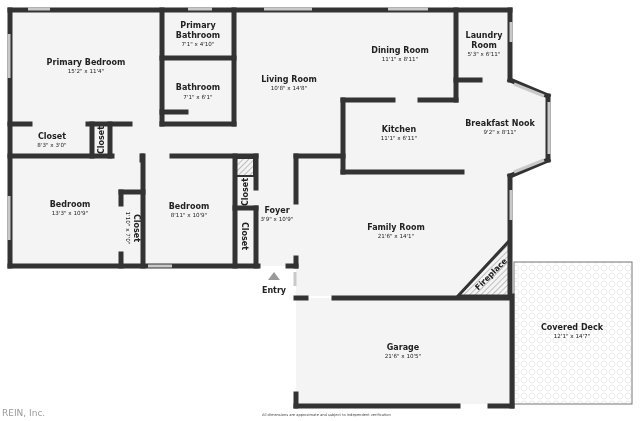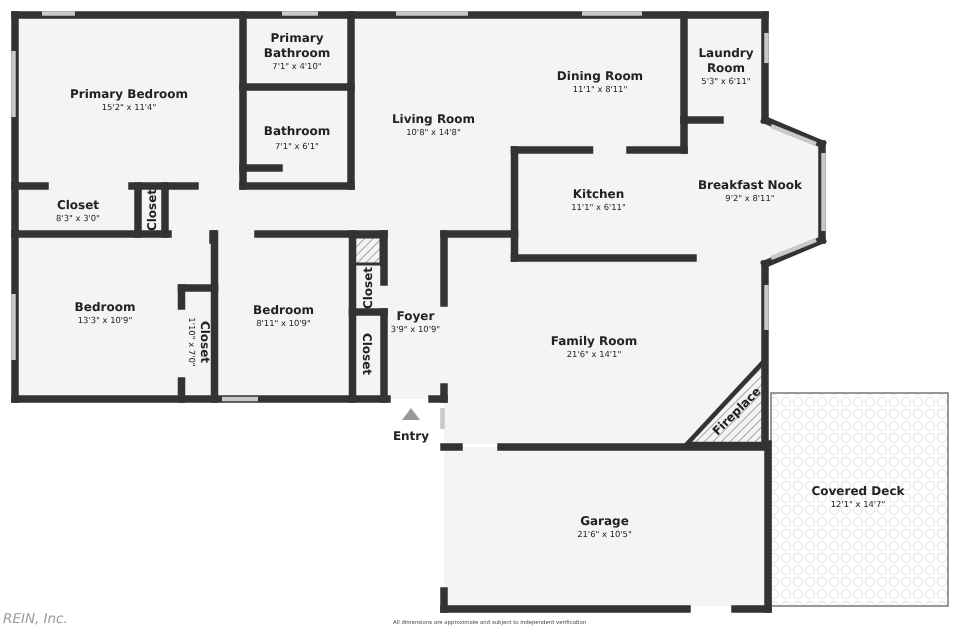--- a/index.html
+++ b/index.html
@@ -3,21 +3,21 @@
 <meta charset="utf-8">
 <style>
   html, body { margin:0; padding:0; background:#ffffff; }
   body { width:640px; height:421px; position:relative; overflow:hidden; font-family:"DejaVu Sans", sans-serif; }
   svg { position:absolute; left:0; top:0; }
   .floor { fill:#f4f4f4; }
   .wall { stroke:#333333; stroke-width:5; fill:none; stroke-linecap:square; }
   .win { stroke:#c9c9c9; stroke-width:3; fill:none; }
   .name { font-family:"DejaVu Sans", sans-serif; font-weight:bold; font-size:8px; fill:#222; text-anchor:middle; }
   .dim { font-family:"DejaVu Sans", sans-serif; font-size:5.6px; fill:#222; text-anchor:middle; }
-  .footer-left { position:absolute; left:2px; top:408px; font-size:9px; color:#9a9a9a; font-family:"DejaVu Sans", sans-serif;font-style:italic; }
+  .footer-left { position:absolute; left:2px; top:408px; font-size:9px; color:#9a9a9a; font-family:"DejaVu Sans", sans-serif; }
   .footer-right { position:absolute; left:262px; top:413px; font-size:3.6px; color:#444; font-family:"DejaVu Sans", sans-serif; white-space:nowrap; }
 </style>
 </head>
 <body>
 
 <svg width="640" height="421" viewBox="0 0 640 421">
   <defs>
     <pattern id="hatch" width="4" height="4" patternUnits="userSpaceOnUse" patternTransform="rotate(45)">
       <rect width="4" height="4" fill="#f4f4f4"></rect>
       <line x1="0" y1="0" x2="0" y2="4" stroke="#888" stroke-width="1"></line>

